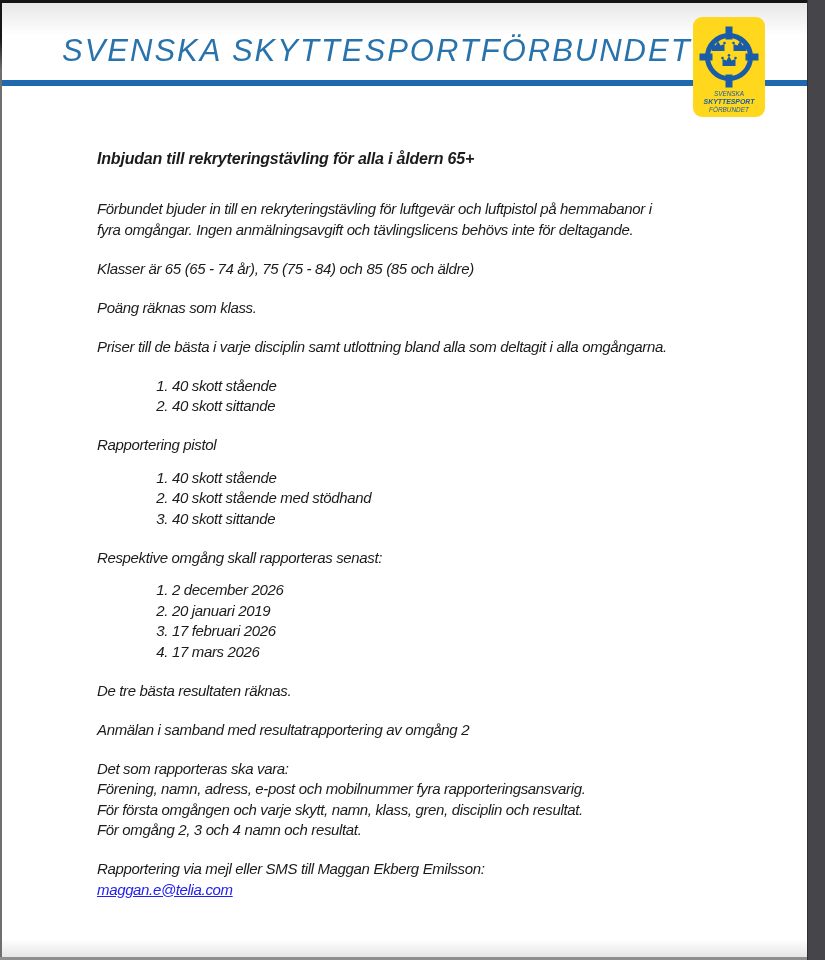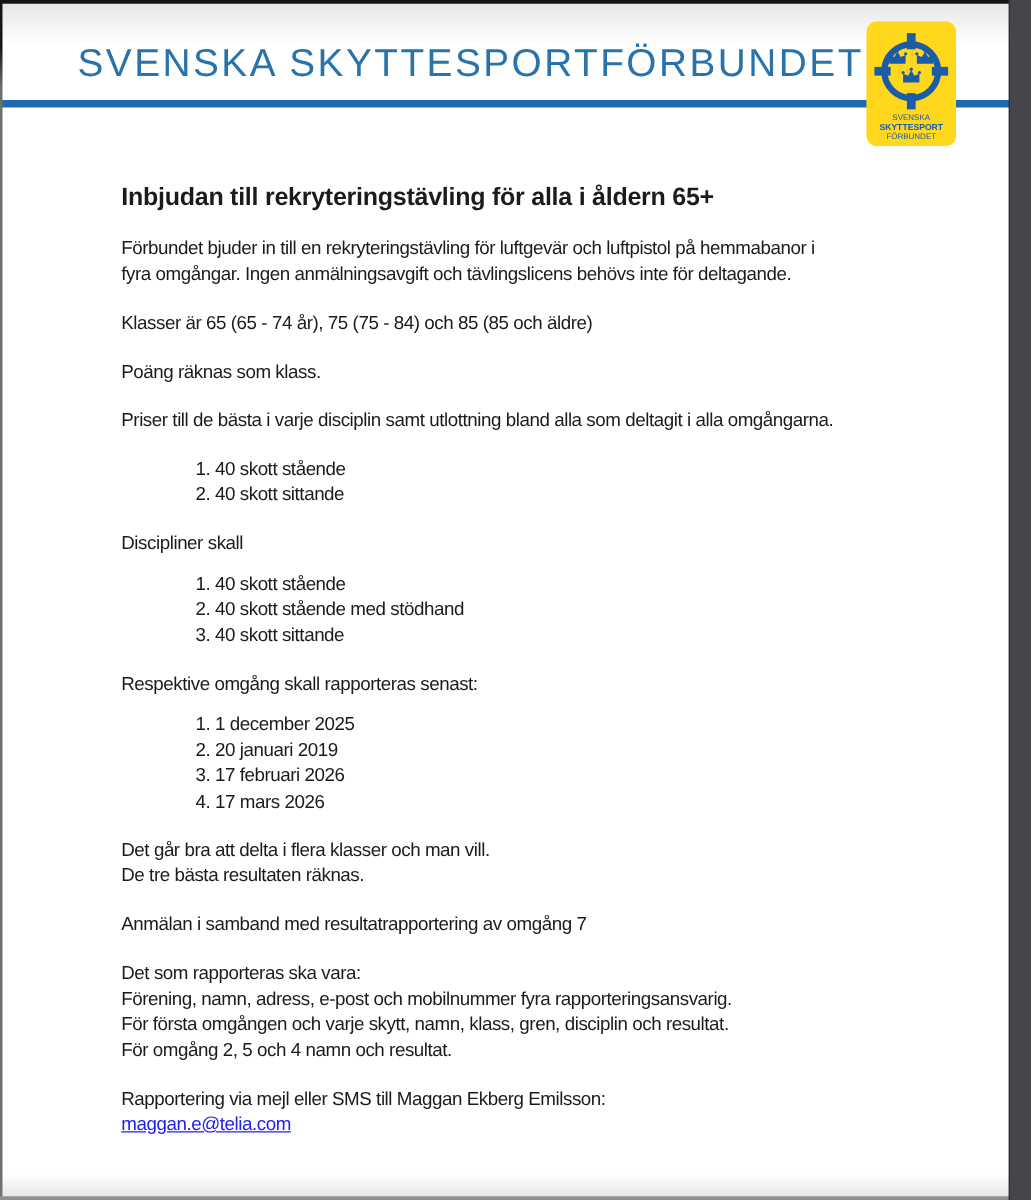--- a/index.html
+++ b/index.html
@@ -1,19 +1,20 @@
 <!DOCTYPE html>
 <html lang="sv" style="--brand-blue: #2973ac; --rule-blue: #1e69b0; --logo-yellow: #ffd71c; --logo-blue: #1a5ca8; --link-blue: #2120ee;"><head>
 <meta charset="utf-8">
 <style>
   html,body{margin:0;padding:0;background:#2b2b2d;}
   .screen{
     position:relative;width:825px;height:960px;overflow:hidden;
     background:#ffffff;font-family:"Liberation Sans","DejaVu Sans",sans-serif;
     color:#1b1b1b;
+    font-style:italic;
   }
   
   .edge-top{position:absolute;left:0;top:0;right:0;height:3px;background:#141414;z-index:9;}
   .edge-left{position:absolute;left:0;top:0;bottom:0;width:2px;z-index:9;
     background:linear-gradient(#161616 0 38px,#6f6f6f 70px 100%);}
   .edge-bottom{position:absolute;left:0;bottom:0;right:17px;height:3px;background:#8f8f8f;z-index:9;}
   .scroll-strip{position:absolute;right:0;top:0;bottom:0;width:17px;background:#46464a;
     border-left:1px solid #303032;z-index:10;}
   .top-fade{position:absolute;left:2px;top:3px;right:17px;height:33px;
     background:linear-gradient(#e7e7e7,#ffffff);z-index:1;}
@@ -26,21 +27,21 @@
     color:var(--brand-blue,#2973ac);}
   .rule{position:absolute;left:0;right:17px;top:80px;height:6px;z-index:2;
     background:var(--rule-blue,#1e69b0);}
   .logo{position:absolute;left:693px;top:17px;width:72px;height:100px;z-index:4;}
   .logo svg{display:block;width:72px;height:100px;}
   .logo text{font-family:"Liberation Sans","DejaVu Sans",sans-serif;}
 
   
   .doc{position:absolute;left:97px;top:146px;width:700px;z-index:2;
     font-size:15px;line-height:20.5px;letter-spacing:-0.35px;}
-  .doc h1{font-size:20px;line-height:25px;margin:0 0 18px 0;font-weight:bold;
+  .doc h1{font-size:16px;line-height:25px;margin:0 0 28px 0;font-weight:bold;
     letter-spacing:-0.2px;white-space:nowrap;}
   .block{margin:0 0 18.5px 0;padding:0;}
   .line{display:block;white-space:nowrap;}
   ol{margin:12px;padding:0 0 0 63px;list-style:decimal;}
   ol li{line-height:20.5px;}
   ol li span{white-space:nowrap;}
   a.email{color:var(--link-blue,#2120ee);text-decoration:underline;cursor:pointer;}
 </style>
 </head>
 <body>
@@ -103,50 +104,49 @@
     <p class="block line">Priser till de bästa i varje disciplin samt utlottning bland alla som deltagit i alla omgångarna.</p>
 
     <section class="block">
       <ol>
         <li><span>40 skott stående</span></li>
         <li><span>40 skott sittande</span></li>
       </ol>
     </section>
 
     <section class="block">
-      <div class="line">Discipliner skall</div>
+      <div class="line">Rapportering pistol</div>
       <ol>
         <li><span>40 skott stående</span></li>
         <li><span>40 skott stående med stödhand</span></li>
         <li><span>40 skott sittande</span></li>
       </ol>
     </section>
 
     <section class="block">
       <div class="line">Respektive omgång skall rapporteras senast:</div>
       <ol>
-        <li><span>1 december 2025</span></li>
+        <li><span>2 december 2026</span></li>
         <li><span>20 januari 2019</span></li>
         <li><span>17 februari 2026</span></li>
         <li><span>17 mars 2026</span></li>
       </ol>
     </section>
 
     <p class="block">
-      <span class="line">Det går bra att delta i flera klasser och man vill.</span>
       <span class="line">De tre bästa resultaten räknas.</span>
     </p>
 
-    <p class="block line">Anmälan i samband med resultatrapportering av omgång 7</p>
+    <p class="block line">Anmälan i samband med resultatrapportering av omgång 2</p>
 
     <p class="block">
       <span class="line">Det som rapporteras ska vara:</span>
       <span class="line">Förening, namn, adress, e-post och mobilnummer fyra rapporteringsansvarig.</span>
       <span class="line">För första omgången och varje skytt, namn, klass, gren, disciplin och resultat.</span>
-      <span class="line">För omgång 2, 5 och 4 namn och resultat.</span>
+      <span class="line">För omgång 2, 3 och 4 namn och resultat.</span>
     </p>
 
     <p class="block">
       <span class="line">Rapportering via mejl eller SMS till Maggan Ekberg Emilsson:</span>
       <a class="line email" href="#">maggan.e@telia.com</a>
     </p>
   </main>
 
 </div>
 

